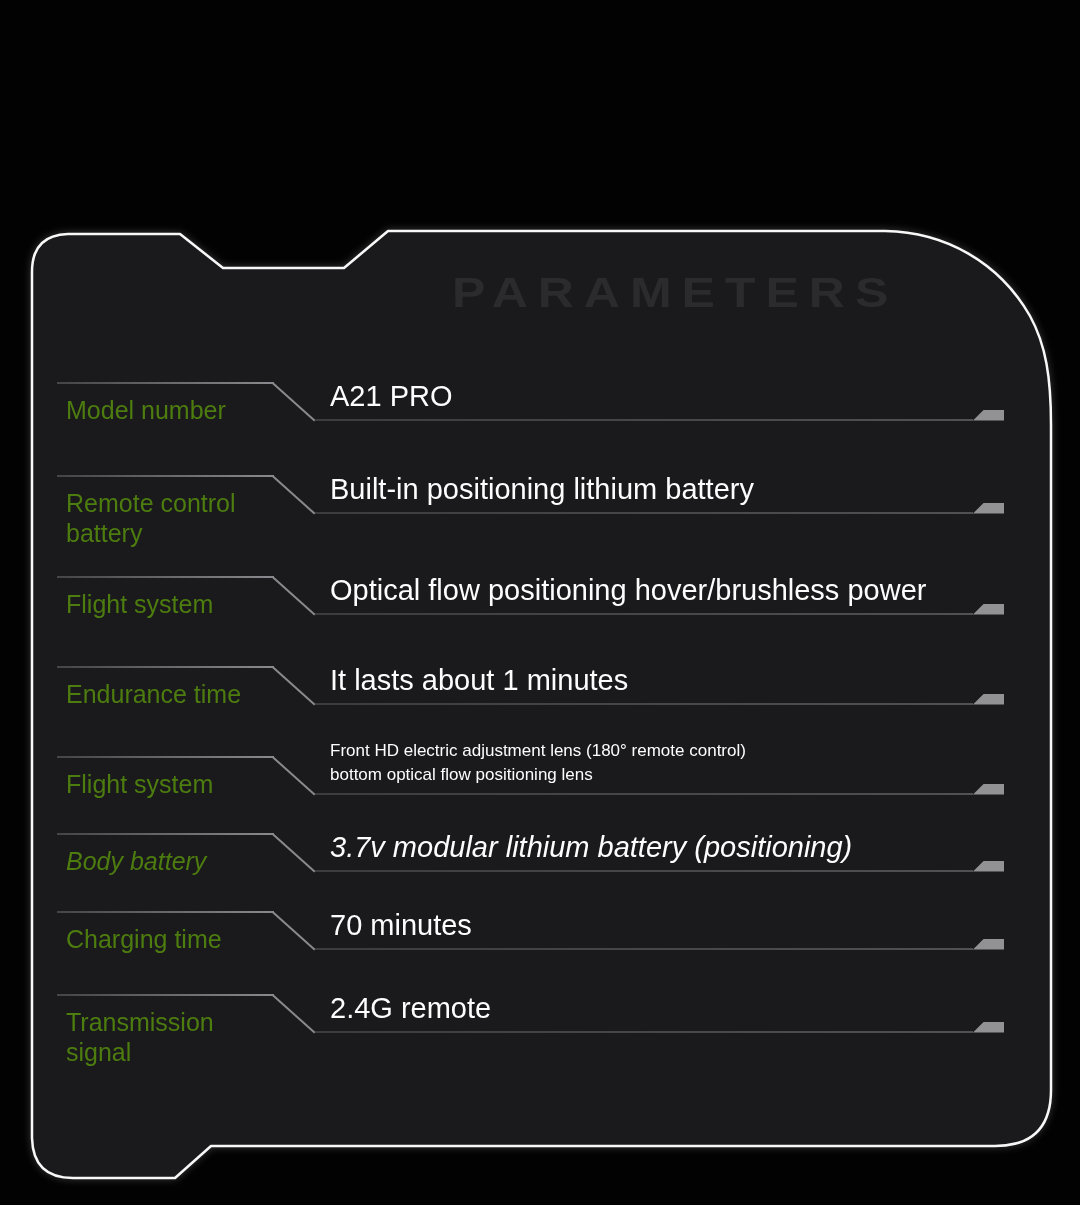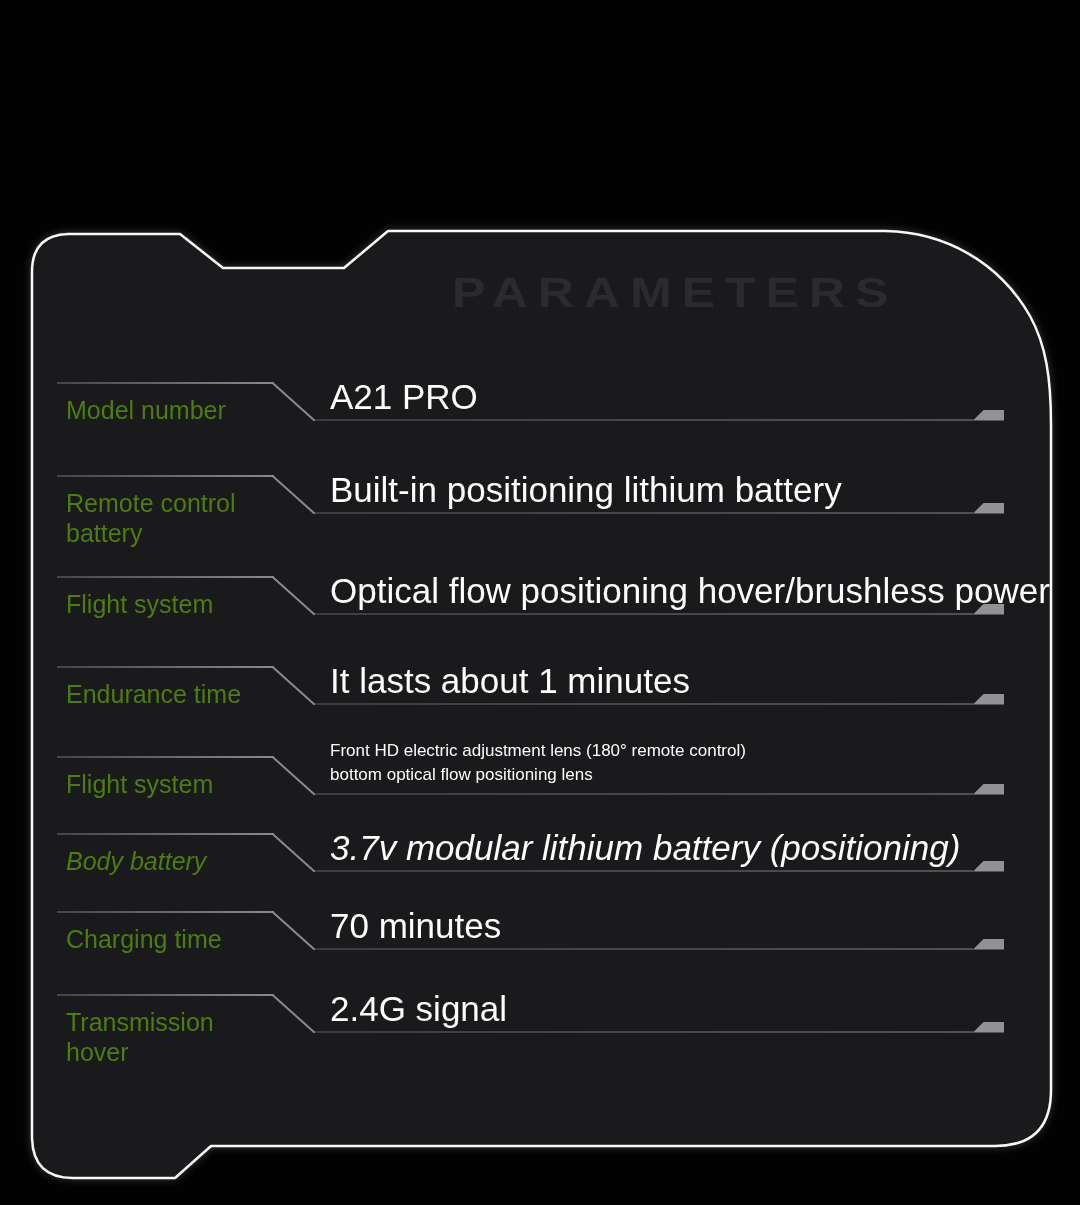--- a/index.html
+++ b/index.html
@@ -36,21 +36,21 @@
     position:absolute;left:916px;top:28px;width:31px;height:10.5px;
     background:#929295;
     clip-path:polygon(34% 0,100% 0,100% 100%,0% 100%);
   }
   .label{
     position:absolute;left:9px;top:13px;width:200px;
     font-size:25px;line-height:30px;color:#4d7c0f;
   }
   .value{
     position:absolute;left:273px;top:-1px;width:660px;
-    font-size:35px;line-height:31px;color:#fdfdfd;white-space:nowrap;
+    font-size:29px;line-height:31px;color:#fdfdfd;white-space:nowrap;
   }
   .r5 .value{top:-17px;font-size:17px;line-height:24px;}
 </style>
 </head>
 <body>
 
 <div class="stage">
 
   <svg class="panel" width="1080" height="1205" viewBox="0 0 1080 1205">
     <path d="M 68 234 H 180 L 223 268 H 344 L 388 231 H 885
@@ -132,17 +132,17 @@
     <div class="cap"></div>
     <div class="label">Charging time</div>
     <div class="value">70 minutes</div>
   </div>
 
   <div class="row r8">
     <div class="topline"></div>
     <div class="diag"></div>
     <div class="divider"></div>
     <div class="cap"></div>
-    <div class="label">Transmission hover</div>
-    <div class="value">2.4G signal</div>
+    <div class="label">Transmission signal</div>
+    <div class="value">2.4G remote</div>
   </div>
 
 </div>
 
 </body></html>

